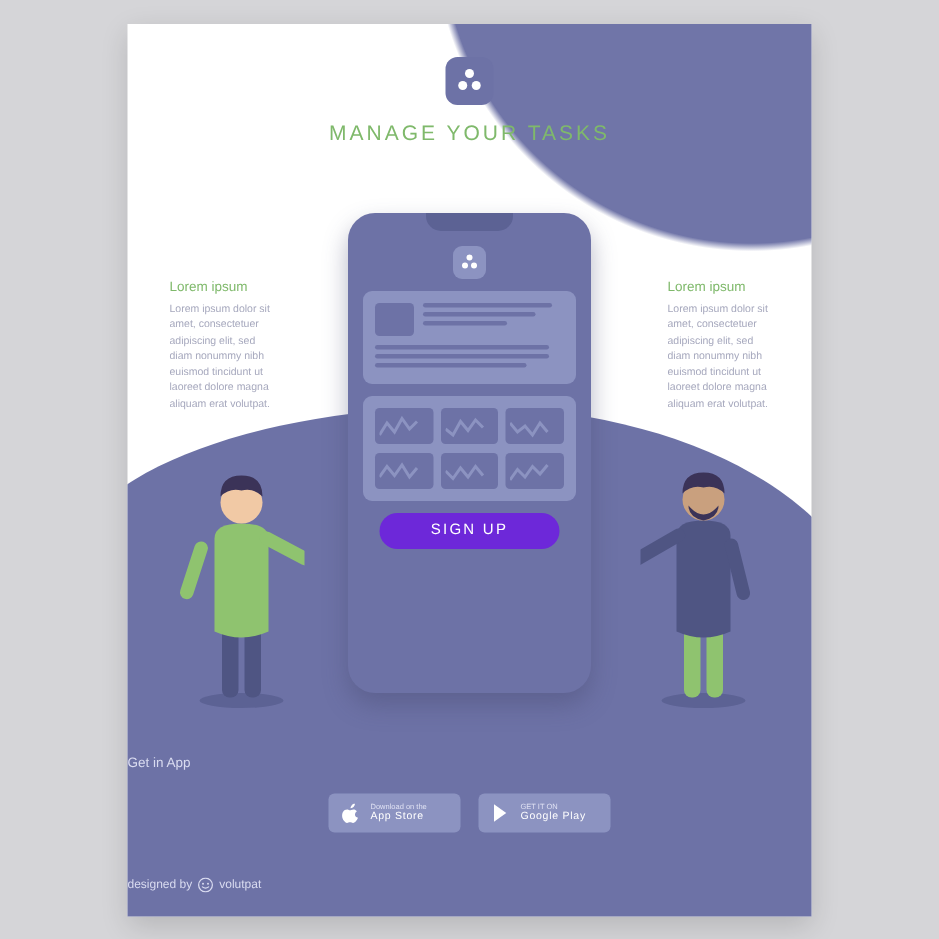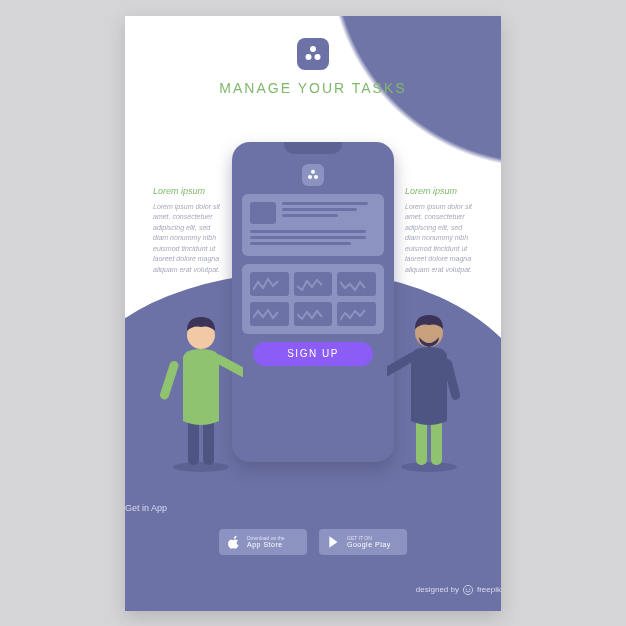--- a/index.html
+++ b/index.html
@@ -7,21 +7,21 @@
     width: 626px;
     height: 626px;
     background: #d5d5d8;
     display: flex;
     align-items: center;
     justify-content: center;
     font-family: -apple-system, BlinkMacSystemFont, "Segoe UI", Arial, sans-serif;
     overflow: hidden;
   }
   .flyer {
-    width: 376px;
+    width: 456px;
     height: 595px;
     background: #fff;
     position: relative;
     box-shadow: 0 6px 18px rgba(0,0,0,.15);
     overflow: hidden;
   }
   .bg-top {
     position: absolute;
     top: -60px; left: -60px;
     width: 560px; height: 260px;
@@ -58,21 +58,20 @@
     top: 88px; left: 80px; right: 80px;
     text-align: center;
     color: #8b8ea6;
     font-size: 8px;
     line-height: 1.5;
   }
   .side-block {
     position: absolute;
     width: 72px;
     font-size: 7px;
-    font-style: italic;
   }
   .side-left  { top: 170px; left: 28px; }
   .side-right { top: 170px; right: 24px; }
   .side-title {
     color: #7fb96b;
     font-size: 9px;
     margin-bottom: 6px;
   }
   .side-text {
     color: #a6a8bd;
@@ -128,21 +127,21 @@
     flex: 1; height: 24px;
     background: #6d72a6;
     border-radius: 3px;
     position: relative;
     overflow: hidden;
   }
   .chart svg { position: absolute; bottom: 2px; left: 3px; right: 3px; }
   .signup {
     width: 120px; height: 24px;
     margin: 6px auto 0;
-    background: #8b5cf6;
+    background: #6d28d9;
     border-radius: 12px;
     color: #fff;
     font-size: 10px;
     letter-spacing: 1.5px;
     display: flex; align-items: center; justify-content: center;
   }
   .getin {
     position: absolute;
     bottom: 98px; left: 0; right: 0;
     text-align: left;
@@ -164,21 +163,21 @@
   .badge-icon { flex: 0 0 14px; }
   .badge-text { display: flex; flex-direction: column; line-height: 1; }
   .badge-small { font-size: 5px; color: #dfe1f3; }
   .badge-big   { font-size: 7px; color: #fff; letter-spacing: .5px; }
   .attribution {
     position: absolute;
     bottom: 16px; left: 0; right: 0;
     text-align: center;
     color: #d9dbf0;
     font-size: 8px;
-    display: flex; align-items: center; justify-content: flex-end; gap: 4px;
+    display: flex; align-items: center; justify-content: flex-start; gap: 4px;
   }
   
   .person {
     position: absolute;
     bottom: 138px;
     width: 84px; height: 170px;
   }
   .person-left  { left: 34px; }
   .person-right { right: 30px; transform: scaleX(-1); }
   .person svg { width: 100%; height: 100%; }
@@ -326,15 +325,15 @@
   </div>
 
   <div class="attribution">
     <span>designed by</span>
     <svg width="10" height="10" viewBox="0 0 24 24">
       <circle cx="12" cy="12" r="11" fill="none" stroke="#d9dbf0" stroke-width="2"></circle>
       <circle cx="8" cy="10" r="1.6" fill="#d9dbf0"></circle>
         <circle cx="16" cy="10" r="1.6" fill="#d9dbf0"></circle>
       <path d="M7 15 Q12 19 17 15" fill="none" stroke="#d9dbf0" stroke-width="2" stroke-linecap="round"></path>
     </svg>
-    <span>freepik</span>
+    <span>volutpat</span>
   </div>
 </div>
 
 </body></html>

